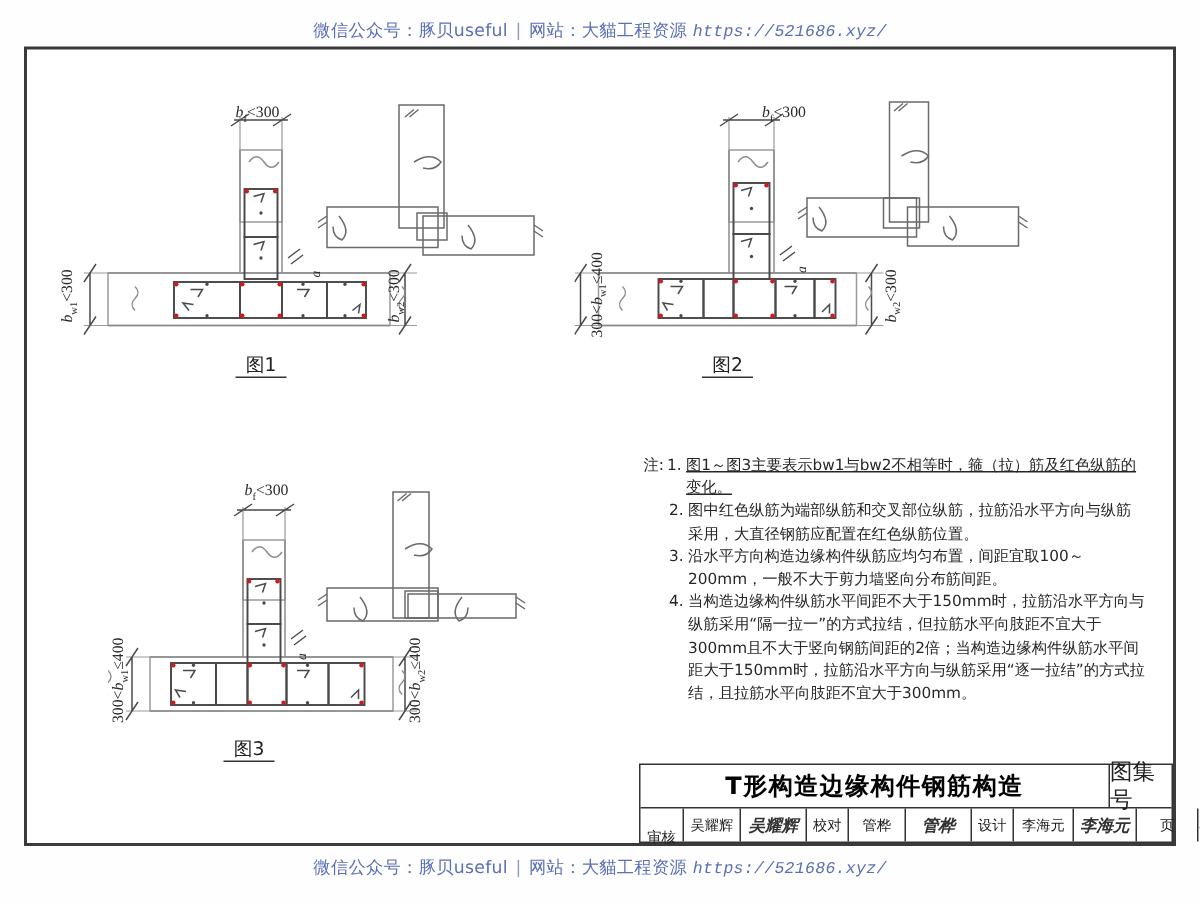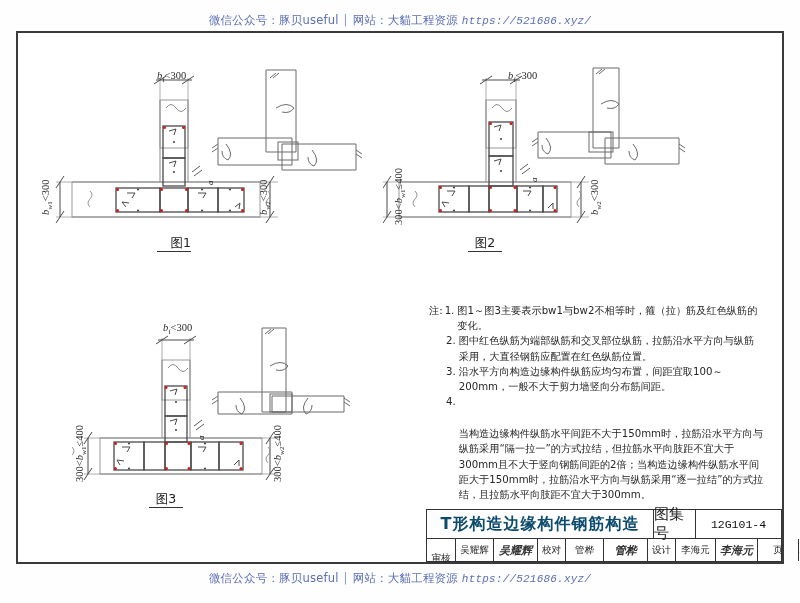--- a/index.html
+++ b/index.html
@@ -40,21 +40,21 @@
          font-family:"DejaVu Sans","Liberation Sans",sans-serif;}
   .nrow{display:flex;}
   .nlead{flex:0 0 auto;white-space:pre;}
   .nbody{flex:1 1 auto;}
 
   
   .tb{position:absolute;left:426px;top:509px;width:356px;height:53px;
       border:1.6px solid #333;box-sizing:border-box;background:#fff;}
   .tb-top{display:flex;height:29px;border-bottom:1.4px solid #333;box-sizing:border-box;}
   .tb-title{flex:1 1 auto;display:flex;align-items:center;justify-content:center;
-            font-size:16px;font-weight:bold;color:#0c4a6e;letter-spacing:1px;
+            font-size:16px;font-weight:bold;color:#000000;letter-spacing:1px;
             font-family:"DejaVu Sans","Liberation Sans",sans-serif;}
   .tb-atlas-lbl{flex:0 0 41px;border-left:1.4px solid #333;display:flex;align-items:center;
                 justify-content:center;font-size:15px;color:#222;
                 font-family:"DejaVu Sans","Liberation Sans",sans-serif;}
   .tb-atlas-val{flex:0 0 85px;border-left:1.4px solid #333;display:flex;align-items:center;
                 justify-content:center;font-size:11.5px;color:#111;
                 font-family:"Liberation Mono","DejaVu Sans Mono",monospace;}
   .tb-bot{display:flex;height:22px;}
   .tb-c{display:flex;align-items:center;justify-content:center;
         border-left:1.2px solid #333;font-size:9.5px;color:#1c1c1c;box-sizing:border-box;
@@ -165,21 +165,21 @@
     </div>
     <div class="dim vert" style="left:40px;top:215px;">
       <i>b</i><sub>w1</sub><span>&lt;300</span>
     </div>
     <div class="dim vert" style="left:258px;top:215px;">
       <i>b</i><sub>w2</sub><span>&lt;300</span>
     </div>
     <div class="dim vert" style="left:205px;top:185px;font-size:9px;">
       <i>a</i>
     </div>
-    <div class="cap" style="left:157px;top:236px;width:34px;text-align:right;">图1</div>
+    <div class="cap" style="left:157px;top:236px;width:34px;">图1</div>
   </div>
 
   <div class="fig">
     <svg width="340" height="200" style="position:absolute;left:383px;top:60px;">
       <g stroke="#9a9a9a" stroke-width="1" fill="none">
         <rect x="103" y="40" width="30" height="48"></rect>
         <rect x="16" y="122" width="172" height="35"></rect>
       </g>
       <g stroke="#8d8d8d" stroke-width="1" fill="none">
         <path d="M103 40 L103 122 M133 40 L133 122"></path>
@@ -358,41 +358,40 @@
     <div class="dim vert" style="left:196px;top:440px;font-size:9px;">
       <i>a</i>
     </div>
     <div class="cap" style="left:149px;top:492px;width:34px;">图3</div>
   </div>
 
   <div class="notes">
     <div class="nrow">
       <div class="nlead">注:</div>
       <div class="nlead" style="padding-left:2px;">1.</div>
-      <div class="nbody" style="padding-left:3px;">图1～图3主要表示bw1与bw2不相等时，箍（拉）筋及红色纵筋的变化。</div>
+      <div class="nbody" style="padding-left:3px;text-decoration:underline;">图1～图3主要表示bw1与bw2不相等时，箍（拉）筋及红色纵筋的变化。</div>
     </div>
     <div class="nrow" style="padding-left:17px;">
       <div class="nlead">2.</div>
       <div class="nbody" style="padding-left:3px;">图中红色纵筋为端部纵筋和交叉部位纵筋，拉筋沿水平方向与纵筋采用，大直径钢筋应配置在红色纵筋位置。</div>
     </div>
     <div class="nrow" style="padding-left:17px;">
       <div class="nlead">3.</div>
       <div class="nbody" style="padding-left:3px;">沿水平方向构造边缘构件纵筋应均匀布置，间距宜取100～200mm，一般不大于剪力墙竖向分布筋间距。</div>
     </div>
     <div class="nrow" style="padding-left:17px;">
       <div class="nlead">4.</div>
-      <div class="nbody" style="padding-left:3px;margin-top:32px;">当构造边缘构件纵筋水平间距不大于150mm时，拉筋沿水平方向与纵筋采用“隔一拉一”的方式拉结，但拉筋水平向肢距不宜大于300mm且不大于竖向钢筋间距的2倍；当构造边缘构件纵筋水平间距大于150mm时，拉筋沿水平方向与纵筋采用“逐一拉结”的方式拉结，且拉筋水平向肢距不宜大于300mm。</div>
+      <div class="nbody" style="padding-left:3px;">当构造边缘构件纵筋水平间距不大于150mm时，拉筋沿水平方向与纵筋采用“隔一拉一”的方式拉结，但拉筋水平向肢距不宜大于300mm且不大于竖向钢筋间距的2倍；当构造边缘构件纵筋水平间距大于150mm时，拉筋沿水平方向与纵筋采用“逐一拉结”的方式拉结，且拉筋水平向肢距不宜大于300mm。</div>
     </div>
   </div>
 
   <div class="tb">
     <div class="tb-top">
       <div class="tb-title">T形构造边缘构件钢筋构造</div>
       <div class="tb-atlas-lbl">图集号</div>
-      <div class="tb-atlas-val">12G101-4</div>
     </div>
     <div class="tb-bot">
       <div class="tb-c" style="flex:0 0 28px;margin-top:16px;">审核</div>
       <div class="tb-c" style="flex:0 0 38px;">吴耀辉</div>
       <div class="tb-c sig" style="flex:0 0 44px;">吴耀辉</div>
       <div class="tb-c" style="flex:0 0 28px;">校对</div>
       <div class="tb-c" style="flex:0 0 38px;">管桦</div>
       <div class="tb-c sig" style="flex:0 0 44px;">管桦</div>
       <div class="tb-c" style="flex:0 0 28px;">设计</div>
       <div class="tb-c" style="flex:0 0 40px;">李海元</div>

